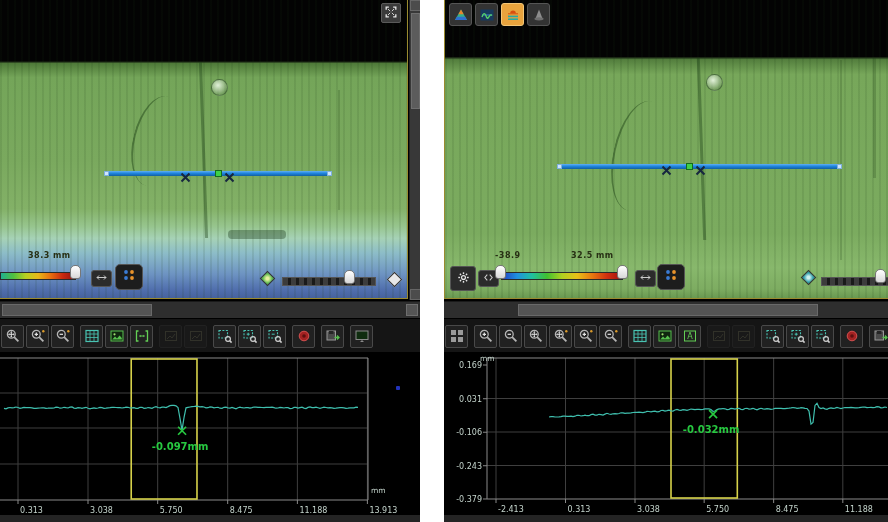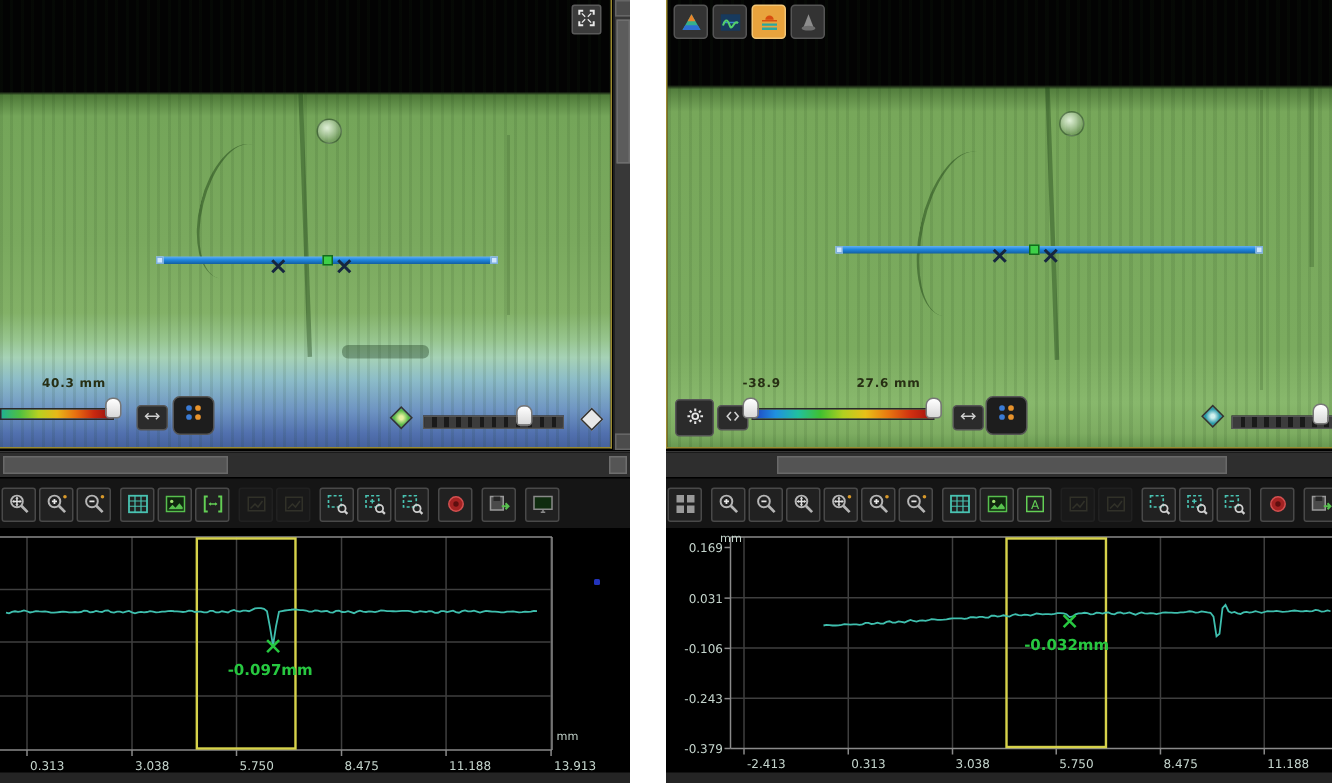--- a/index.html
+++ b/index.html
@@ -115,21 +115,21 @@
           <span class="line-dot" style="left:110px;"></span>
         </div>
 
         <button class="expand-btn">
           <span><svg viewBox="0 0 16 16">
                 <path d="M2.5 5.5v-3h3M13.5 5.5v-3h-3M2.5 10.5v3h3M13.5 10.5v3h-3" fill="none" stroke="#e8e8e8" stroke-width="1.5"></path>
                 <path d="M4.5 4.5 7 7M11.5 4.5 9 7M4.5 11.5 7 9M11.5 11.5 9 9" stroke="#e8e8e8"></path>
               </svg></span>
         </button>
 
-        <div class="scale-label" style="left:28px;top:251px;">40.3 mm</div>
+        <div class="scale-label" style="left:28px;top:251px;">38.3 mm</div>
         <div class="colorbar partial" style="left:0;top:272px;width:76px;"></div>
         <div class="shandle" style="left:70px;top:265px;"></div>
         <div class="mini-btn" style="left:91px;top:270px;width:19px;height:15px;">
           <span><svg viewBox="0 0 16 16">
                 <path d="M2.5 8h11" stroke="#d0d0d0" stroke-width="1.2"></path>
                 <path d="M5 5.5 2.5 8 5 10.5M11 5.5 13.5 8 11 10.5" fill="none" stroke="#d0d0d0" stroke-width="1.2"></path>
               </svg></span>
         </div>
         <div class="mini-btn dots-btn" style="left:115px;top:264px;">
           <span><svg viewBox="0 0 16 16">
@@ -374,21 +374,21 @@
                   <line x1="11" y1="5" x2="12.5" y2="3.5"></line>
                 </g>
               </svg></span>
         </div>
         <div class="mini-btn" style="left:33px;top:270px;width:19px;height:15px;">
           <span><svg viewBox="0 0 16 16">
                 <path d="M6.5 4.5 3.5 8l3 3.5M9.5 4.5 12.5 8l-3 3.5" fill="none" stroke="#d0d0d0" stroke-width="1.3"></path>
               </svg></span>
         </div>
         <div class="scale-label" style="left:50px;top:251px;">-38.9</div>
-        <div class="scale-label" style="left:126px;top:251px;">27.6 mm</div>
+        <div class="scale-label" style="left:126px;top:251px;">32.5 mm</div>
         <div class="colorbar" style="left:56px;top:272px;width:122px;"></div>
         <div class="shandle" style="left:50px;top:265px;"></div>
         <div class="shandle" style="left:172px;top:265px;"></div>
         <div class="mini-btn" style="left:190px;top:270px;width:19px;height:15px;">
           <span><svg viewBox="0 0 16 16">
                 <path d="M2.5 8h11" stroke="#d0d0d0" stroke-width="1.2"></path>
                 <path d="M5 5.5 2.5 8 5 10.5M11 5.5 13.5 8 11 10.5" fill="none" stroke="#d0d0d0" stroke-width="1.2"></path>
               </svg></span>
         </div>
         <div class="mini-btn dots-btn" style="left:212px;top:264px;">

